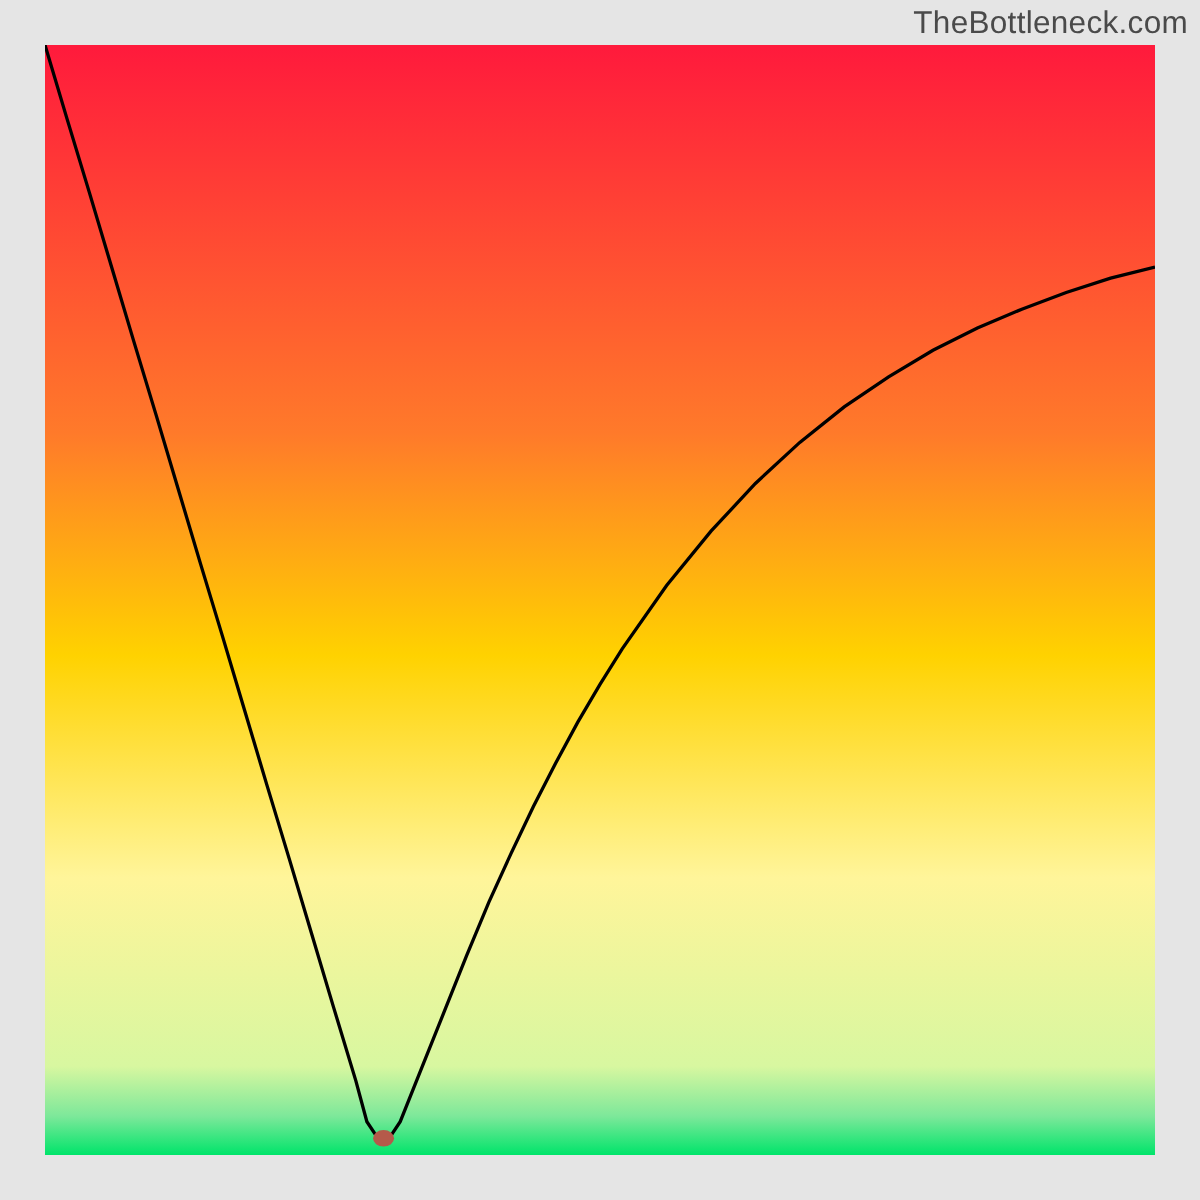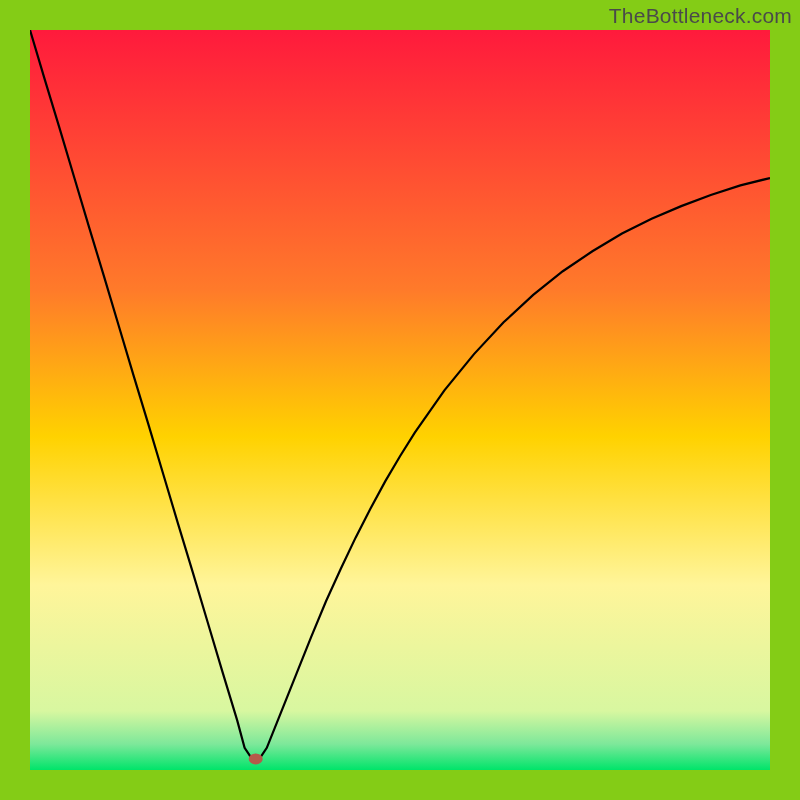--- a/index.html
+++ b/index.html
@@ -8,21 +8,21 @@
     width: 800px;
     height: 800px;
     overflow: hidden;
     background: #000;
     font-family: Arial, Helvetica, sans-serif;
   }
   .frame {
     position: relative;
     width: 800px;
     height: 800px;
-    background: #84cc16;
+    background: #e5e5e5;
   }
   .plot {
     position: absolute;
     left: 30px;
     top: 30px;
     width: 740px;
     height: 740px;
     overflow: hidden;
   }
   .watermark {

